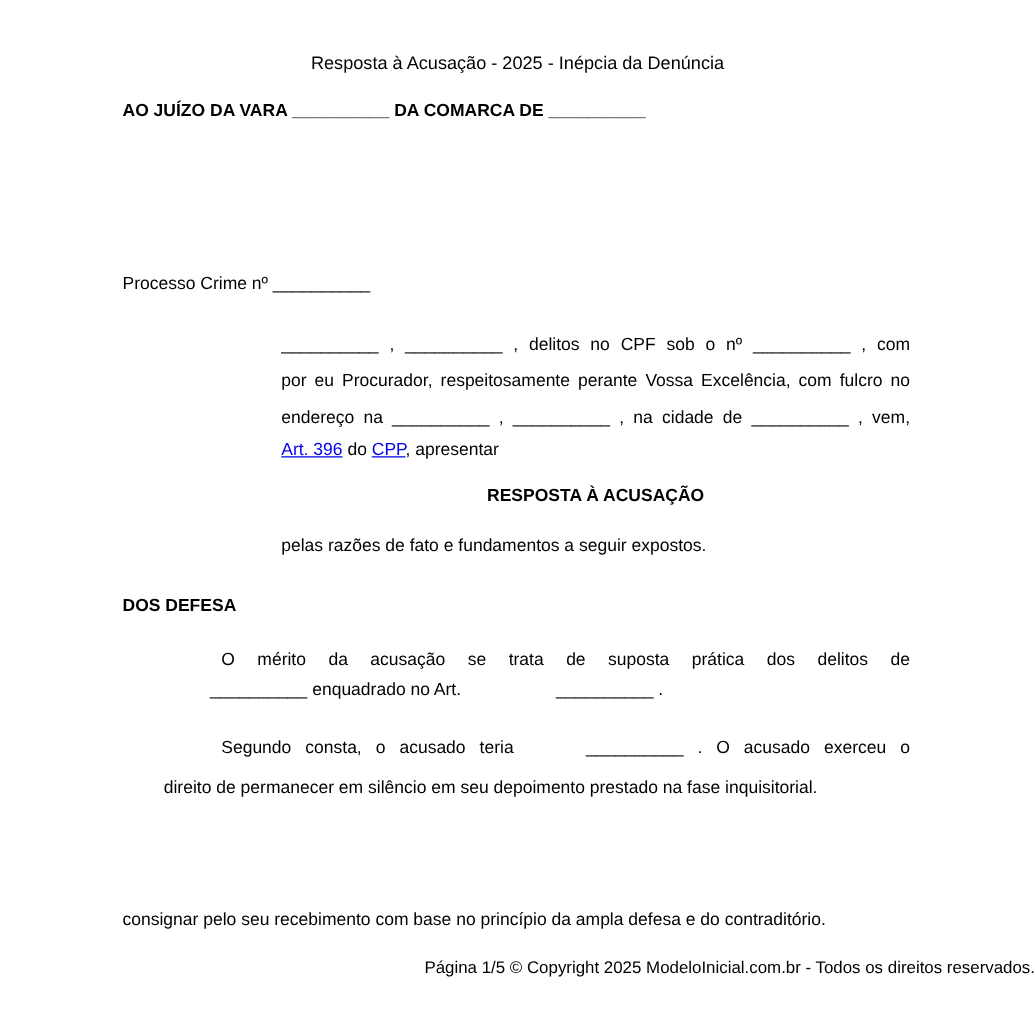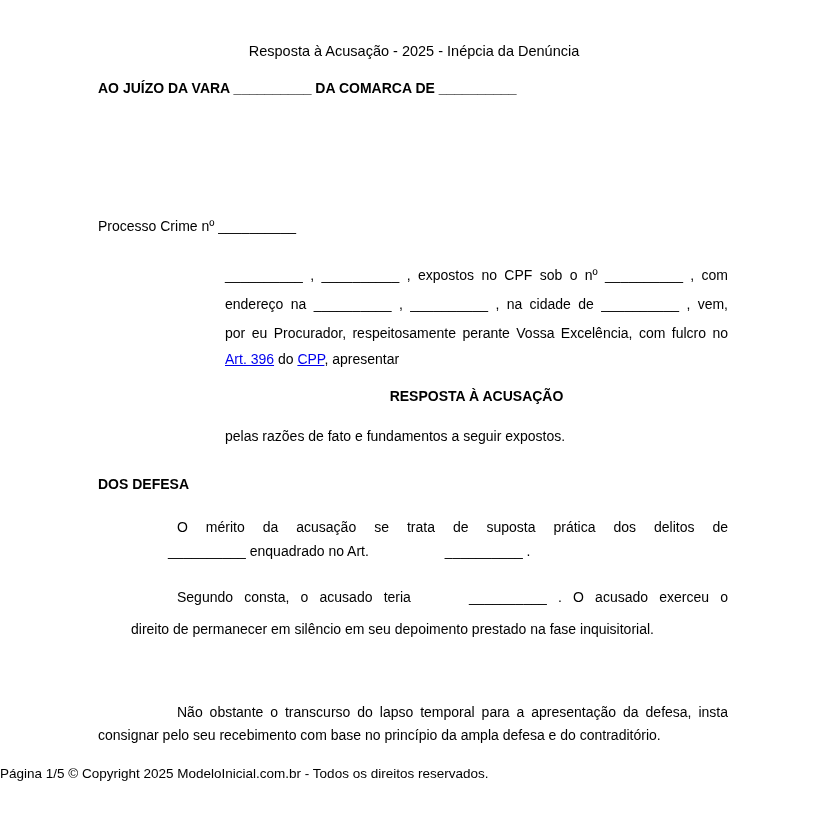--- a/index.html
+++ b/index.html
@@ -25,54 +25,53 @@
   .main-heading { top: 388px; left: 225px; width: 503px; text-align: center; font-weight: bold; line-height: 17px; }
   .reasons { top: 428px; left: 225px; line-height: 17px; }
   .sec1 { top: 476px; left: 98px; font-weight: bold; }
   .fatos { top: 515px; left: 168px; width: 560px; line-height: 24px; }
   .fatos-l1 { padding-left: 9px; box-sizing: border-box; }
   .segundo1 { top: 589px; left: 177px; width: 551px; line-height: 17px; }
   .segundo2 { top: 621px; left: 98px; line-height: 17px; margin-left: 33px; }
   .sec2 { top: 660px; left: 98px; font-weight: bold; }
   .defesa1 { top: 704px; left: 177px; width: 551px; line-height: 17px; }
   .defesa2 { top: 727px; left: 98px; line-height: 17px; text-align: center; }
-  .page-footer { top: 766px; left: 0; width: 828px; text-align: left; font-size: 13.5px; }
+  .page-footer { top: 766px; left: 0; width: 828px; text-align: right; font-size: 13.5px; }
   a.doclink { color: #0000EE; text-decoration: underline; cursor: pointer; }
 </style>
 </head>
 <body>
 
 <div class="page">
 
   <div class="abs doc-title">Resposta à Acusação - 2025 - Inépcia da Denúncia</div>
 
   <div class="abs addressee">AO JUÍZO DA VARA __________ DA COMARCA DE __________</div>
 
   <div class="abs processo">Processo Crime nº __________</div>
 
   <div class="abs qualification">
-    <div class="jl">__________ , __________ , expostos no CPF sob o nº __________ , com</div>
+    <div class="jl">__________ , __________ , delitos no CPF sob o nº __________ , com</div>
+    <div class="jl">por eu Procurador, respeitosamente perante Vossa Excelência, com fulcro no</div>
     <div class="jl">endereço na __________ , __________ , na cidade de __________ , vem,</div>
-    <div class="jl">por eu Procurador, respeitosamente perante Vossa Excelência, com fulcro no</div>
     <div class="qual-last"><a class="doclink">Art. 396</a><span> do </span><a class="doclink">CPP</a><span>, apresentar</span></div>
   </div>
 
   <div class="abs main-heading">RESPOSTA À ACUSAÇÃO</div>
 
   <div class="abs reasons">pelas razões de fato e fundamentos a seguir expostos.</div>
 
   <div class="abs sec1">DOS DEFESA</div>
 
   <div class="abs fatos">
     <div class="jl fatos-l1">O mérito da acusação se trata de suposta prática dos delitos de</div>
     <div><span>__________ enquadrado no Art.</span><span class="sp" style="width:76px"></span><span>__________ .</span></div>
   </div>
 
   <div class="abs segundo1 jl"><span>Segundo consta, o acusado teria</span><span class="sp" style="width:58px"></span><span>__________ . O acusado exerceu o</span></div>
   <div class="abs segundo2">direito de permanecer em silêncio em seu depoimento prestado na fase inquisitorial.</div>
 
 
-  <div class="abs defesa1 jl">Não obstante o transcurso do lapso temporal para a apresentação da defesa, insta</div>
   <div class="abs defesa2">consignar pelo seu recebimento com base no princípio da ampla defesa e do contraditório.</div>
 
   <div class="abs page-footer">Página 1/5 © Copyright 2025 ModeloInicial.com.br - Todos os direitos reservados.</div>
 
 </div>
 
 </body></html>

